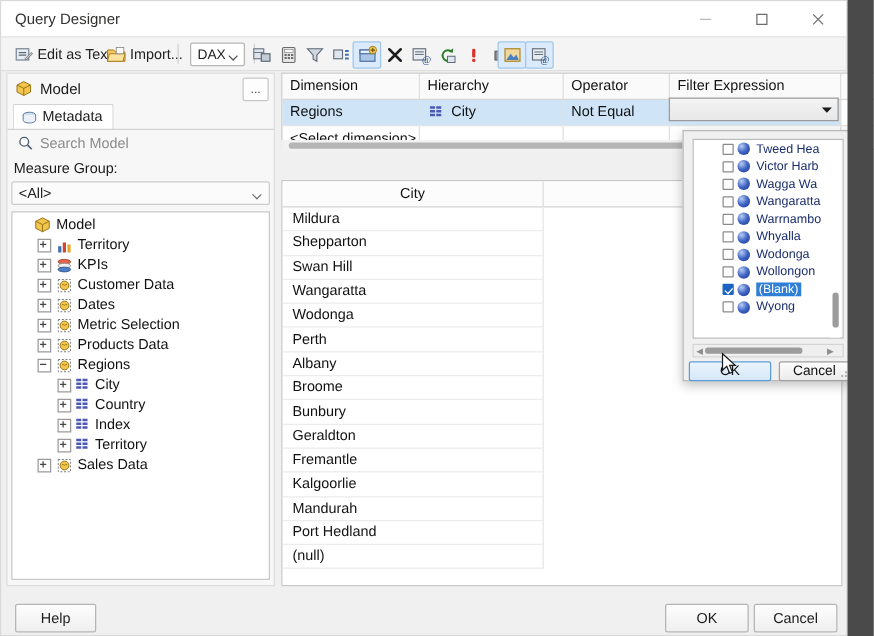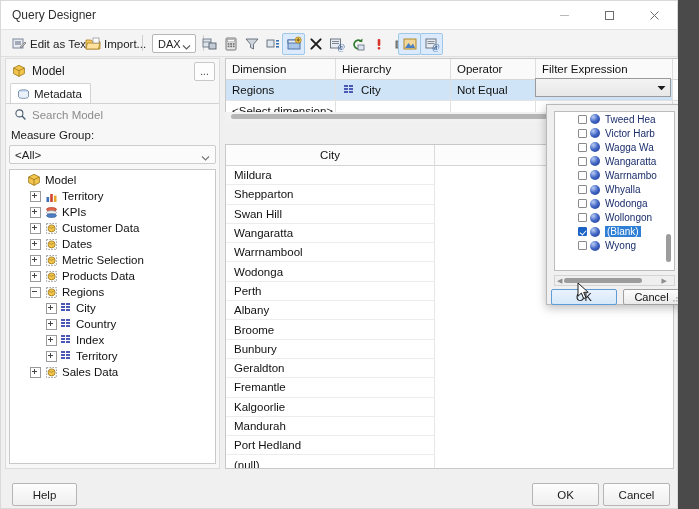--- a/index.html
+++ b/index.html
@@ -556,23 +556,20 @@
         <div class="rg-row">
           <div class="cell">Shepparton</div>
         </div>
         <div class="rg-row">
           <div class="cell">Swan Hill</div>
         </div>
         <div class="rg-row">
           <div class="cell">Wangaratta</div>
         </div>
         <div class="rg-row">
-          <div class="cell">Warrnambool</div>
-        </div>
-        <div class="rg-row">
           <div class="cell">Wodonga</div>
         </div>
         <div class="rg-row">
           <div class="cell">Perth</div>
         </div>
         <div class="rg-row">
           <div class="cell">Albany</div>
         </div>
         <div class="rg-row">
           <div class="cell">Broome</div>

